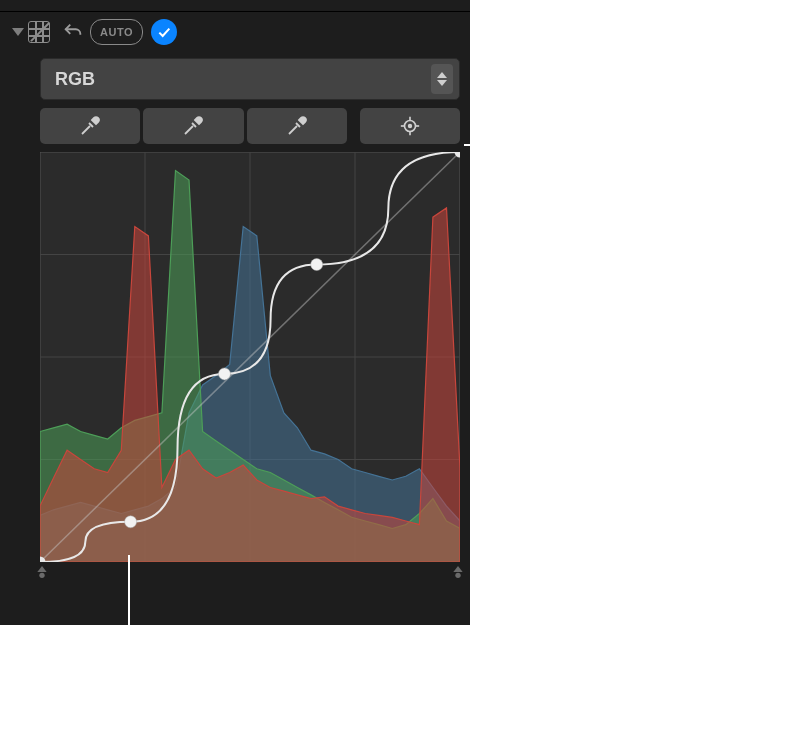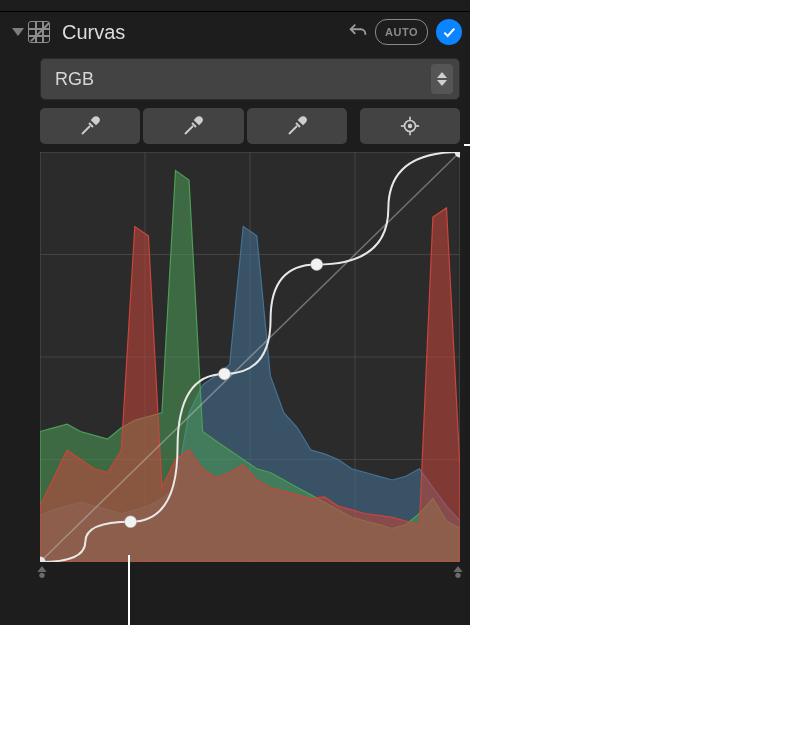--- a/index.html
+++ b/index.html
@@ -12,21 +12,21 @@
     .grid-icon::before, .grid-icon::after { content:""; position:absolute; background:#8c8c8c; }
     .grid-icon::before { left:6px; top:0; width:1.5px; height:100%; box-shadow:7px 0 0 #8c8c8c; }
     .grid-icon::after  { top:6px; left:0; height:1.5px; width:100%; box-shadow:0 7px 0 #8c8c8c; }
     .grid-icon .diag { position:absolute; left:-2px; top:9px; width:26px; height:1.5px; background:#8c8c8c; transform:rotate(-45deg); }
     .title { color:#dcdcdc; font-size:20px; font-weight:400; flex:1; }
     .undo-icon { width:22px; height:22px; color:#9c9c9c; margin-right:6px; cursor:pointer; }
     .auto-pill { border:1.5px solid #8a8a8a; color:#8a8a8a; border-radius:12px; height:22px; padding:12px 9px; font-size:11px; font-weight:600; letter-spacing:0.5px; display:flex; align-items:center; margin-right:8px; cursor:pointer; }
     .check-badge { width:26px; height:26px; border-radius:50%; background:#0a84ff; display:flex; align-items:center; justify-content:center; color:#fff; cursor:pointer; }
 
     .body { padding:6px 10px 0 40px; }
-    .select-row { height:42px; background:#434343; border:1px solid #2b2b2b; border-radius:5px; display:flex; align-items:center; padding:0 6px 0 14px; margin-bottom:8px; }
+    .select-row { height:42px; background:#434343; border:1px solid #2b2b2b; border-radius:5px; display:flex; align-items:center; padding:0 6px 0 14px; margin-bottom:8px;font-weight:bold; }
     .select-label { color:#d7d7d7; font-size:18px; flex:1; }
     .select-arrows { width:22px; height:30px; background:#555; border-radius:4px; display:flex; flex-direction:column; align-items:center; justify-content:center; gap:2px; }
     .sa-up,.sa-dn { width:0; height:0; border-left:5px solid transparent; border-right:5px solid transparent; }
     .sa-up { border-bottom:6px solid #cfcfcf; }
     .sa-dn { border-top:6px solid #cfcfcf; }
 
     .tool-row { display:flex; gap:3px; margin-bottom:8px; height:36px; }
     .tool-btn { flex:1; background:#434343; border-radius:5px; display:flex; align-items:center; justify-content:center; cursor:pointer; }
     .tool-btn.last { margin-left:10px; }
     .tool-btn svg { color:#cfcfcf; }
@@ -45,21 +45,20 @@
 <body>
 
 <div class="panel">
   <div class="thinbar"></div>
 
   <div class="header">
     <div class="tri"></div>
     <div class="grid-icon">
         <div class="diag"></div>
       </div>
-    <div class="title">Curvas</div>
     <svg class="undo-icon" viewBox="0 0 24 24" fill="none" stroke="currentColor" stroke-width="2">
         <path d="M9 14l-5-5 5-5"></path>
         <path d="M4 9h11a5 5 0 0 1 5 5v1"></path>
       </svg>
     <div class="auto-pill">AUTO</div>
     <div class="check-badge">
       <svg width="16" height="16" viewBox="0 0 24 24" fill="none" stroke="currentColor" stroke-width="3">
           <polyline points="5 13 10 18 20 7"></polyline>
         </svg>
     </div>

